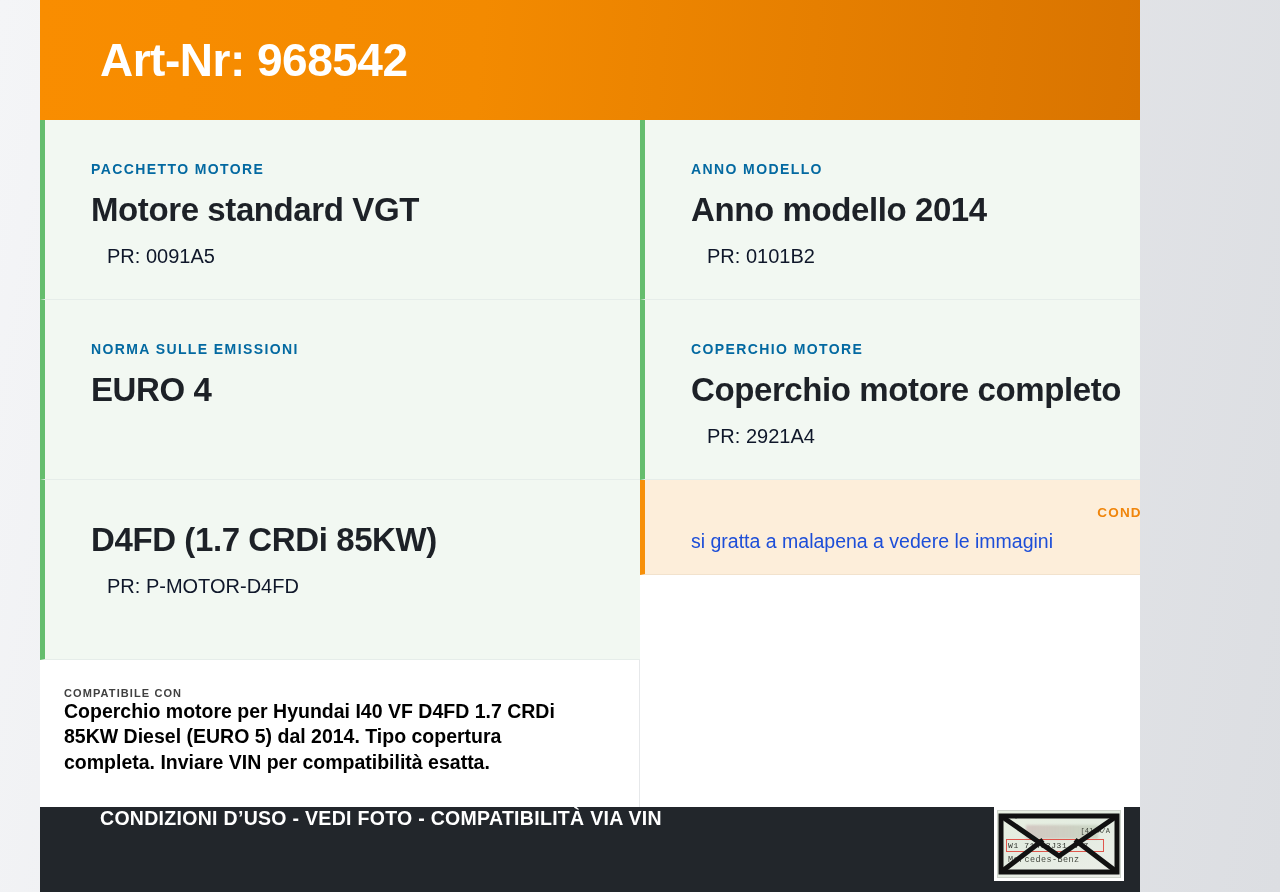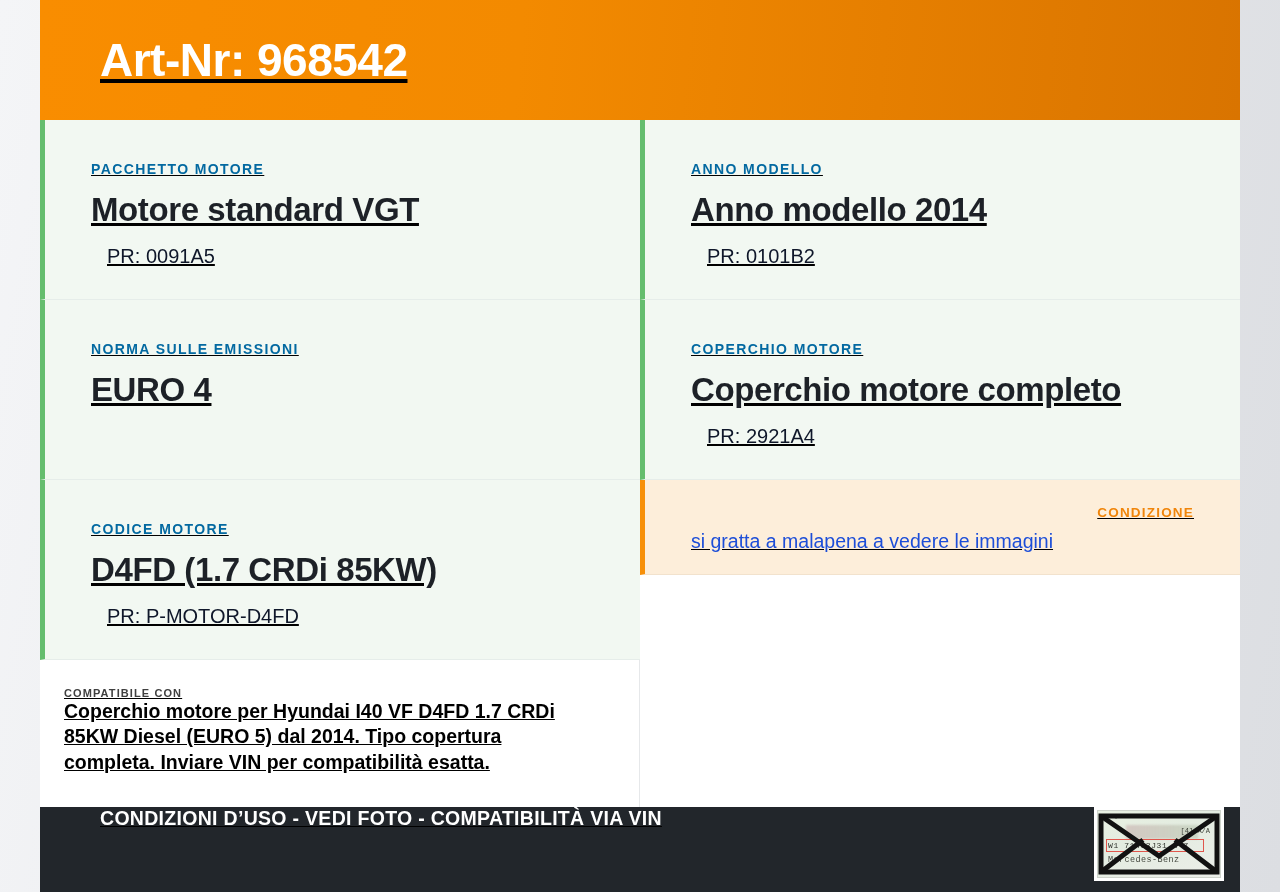--- a/index.html
+++ b/index.html
@@ -13,27 +13,26 @@
     overflow: hidden;
     font-family: "Liberation Sans", sans-serif;
     background: linear-gradient(100deg, #f4f5f7 0%, #e9eaed 45%, #dcdee2 100%);
     -webkit-font-smoothing: antialiased;
   }
 
   .listing {
     position: absolute;
     left: 40px;
     top: 0;
-    width: 1200px;
+    width: 1100px;
     height: 892px;
     background: #ffffff;
     display: flex;
     flex-direction: column;
     overflow: hidden;
-    text-decoration: underline;
   }
 
   
   .listing-header {
     height: 120px;
     flex: 0 0 120px;
     background: linear-gradient(95deg, #f98d00 0%, #f38a00 40%, #d97400 100%);
     display: flex;
     align-items: center;
     padding: 0 0 0 60px;
@@ -280,21 +279,20 @@
       <div class="spec-value">EURO 4</div>
     </div>
 
     <div class="spec-cell">
       <div class="spec-label">COPERCHIO MOTORE</div>
       <div class="spec-value">Coperchio motore completo</div>
       <div class="spec-pr">PR: 2921A4</div>
     </div>
 
     <div class="spec-cell">
-      <div class="spec-label">CODICE MOTORE</div>
       <div class="spec-value">D4FD (1.7 CRDi 85KW)</div>
       <div class="spec-pr">PR: P-MOTOR-D4FD</div>
     </div>
 
     <div class="spec-cell condition">
       <div class="spec-label">CONDIZIONE</div>
       <div class="spec-text">si gratta a malapena a vedere le immagini</div>
     </div>
 
   </div>

